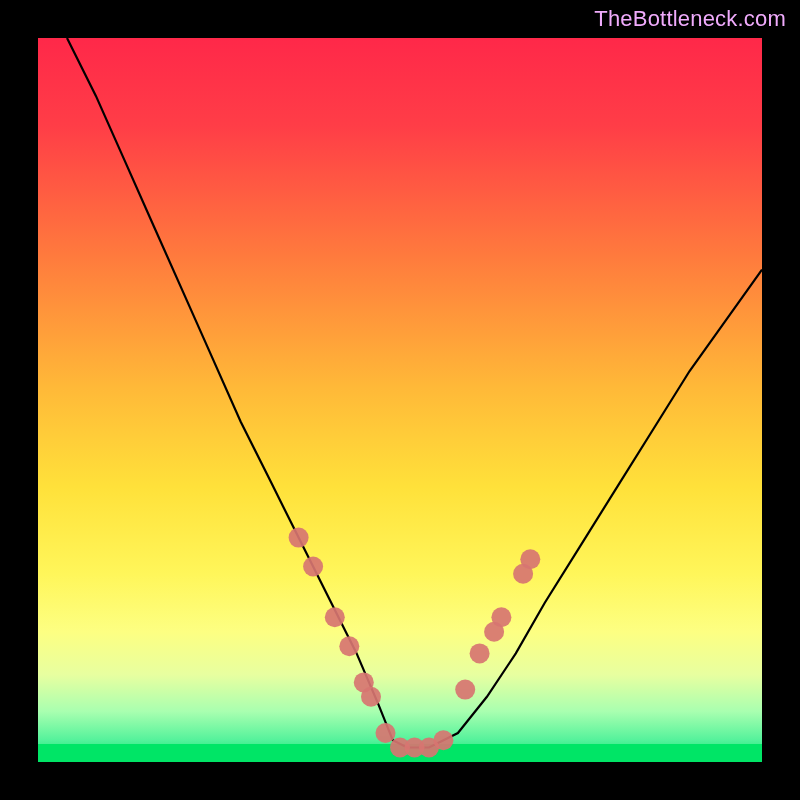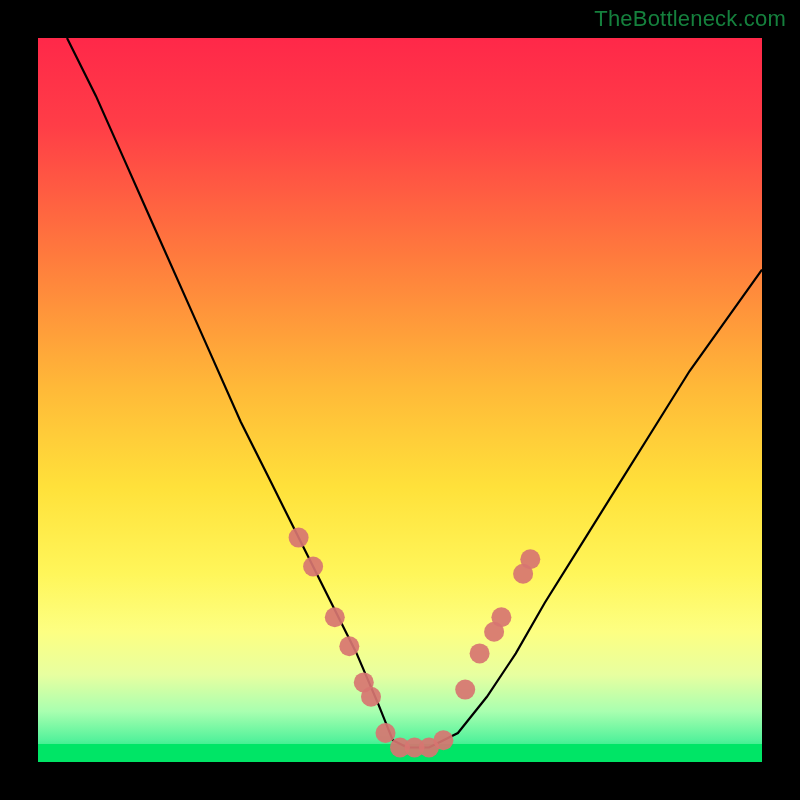--- a/index.html
+++ b/index.html
@@ -10,21 +10,21 @@
     height: 800px;
     background: #000;
   }
   .watermark {
     position: absolute;
     top: 6px;
     right: 14px;
     font-family: Arial, Helvetica, sans-serif;
     font-size: 22px;
     font-weight: 500;
-    color: #15803d;
+    color: #f0abfc;
     letter-spacing: 0.2px;
     z-index: 10;
     margin-left: 28px;
   }
   .plot {
     position: absolute;
     left: 38px;
     top: 38px;
     width: 724px;
     height: 724px;

